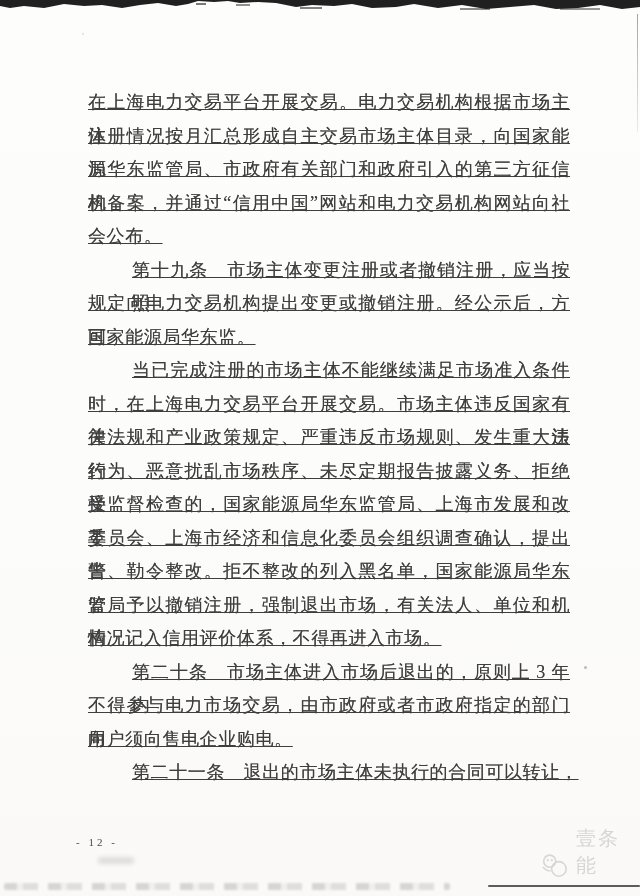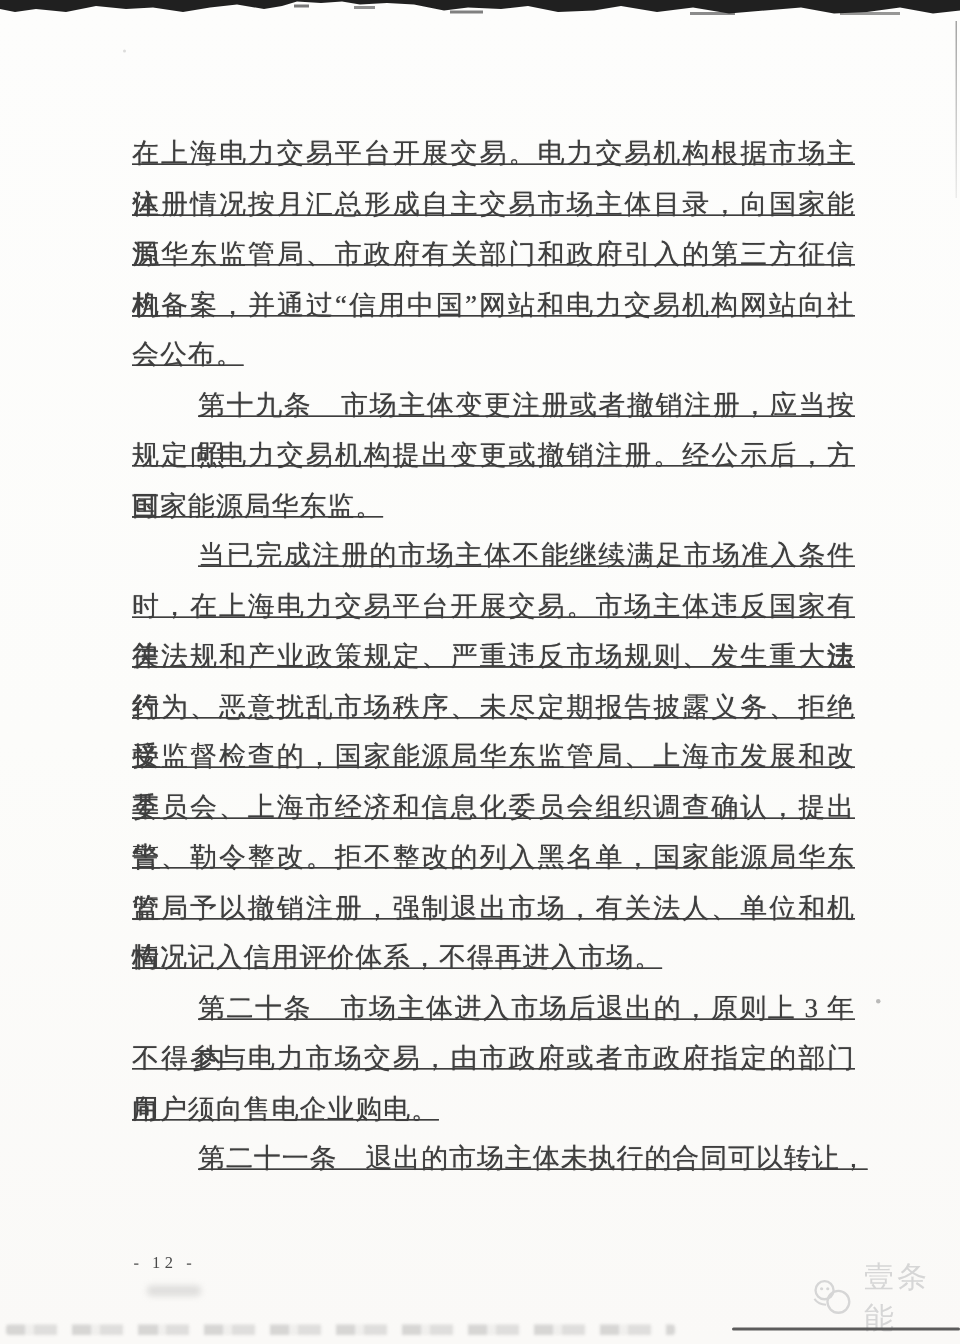--- a/index.html
+++ b/index.html
@@ -27,27 +27,27 @@
   }
   .doc .line{
     height:33.5px;line-height:33.5px;letter-spacing:.6px;white-space:nowrap;text-decoration:underline;
   }
   .doc .line.fill{
     white-space:normal;text-align:justify;text-align-last:justify;
   }
   .doc .line.indent{padding-left:44px;}
   
   .pageno{
-    position:absolute;left:89px;top:836px;
+    position:absolute;left:76px;top:836px;
     font-size:11px;letter-spacing:3px;color:#4a4a4a;
   }
   
   .wm{
     position:absolute;left:540px;top:851px;height:28px;
-    display:flex;align-items:center;gap:3px;
+    display:flex;align-items:flex-end;gap:3px;
     color:#d6d6d6;font-size:20px;letter-spacing:2px;
     font-family:"Liberation Sans","DejaVu Sans",sans-serif;
   }
   
   .bleed{
     position:absolute;left:4px;top:883px;width:446px;height:7px;
     background:repeating-linear-gradient(90deg,
       rgba(110,110,110,.34) 0 13px, rgba(140,140,140,.12) 13px 19px,
       rgba(120,120,120,.28) 19px 34px, rgba(255,255,255,0) 34px 44px);
     filter:blur(1.1px);opacity:.75;border-radius:2px;

